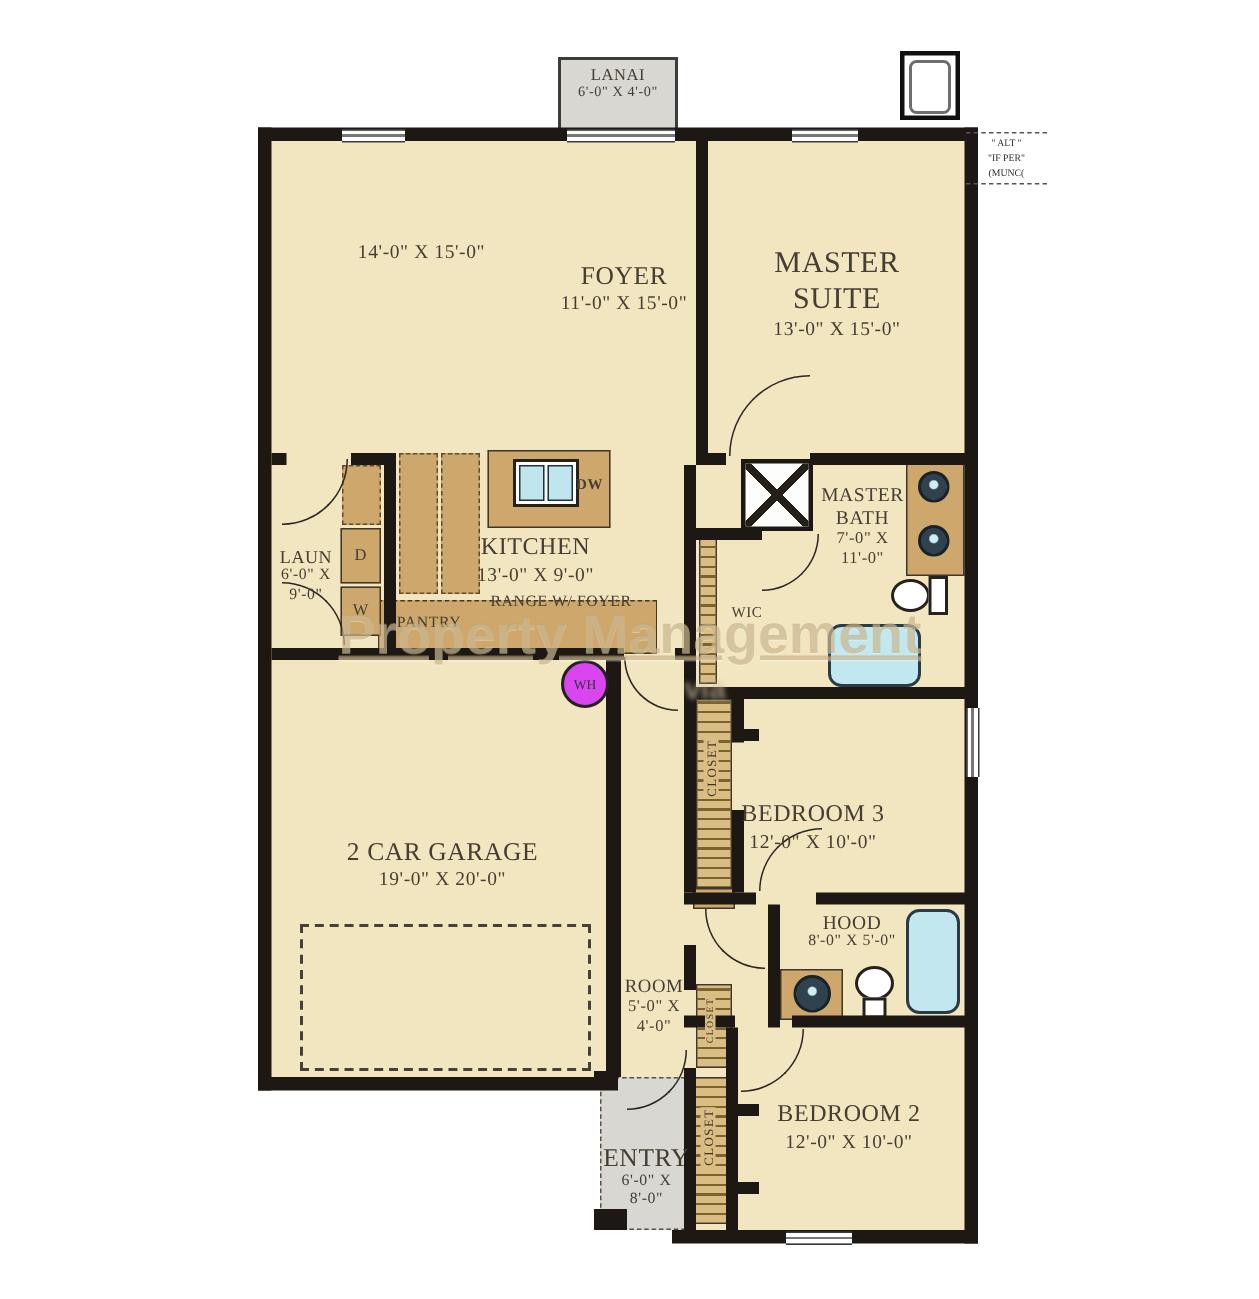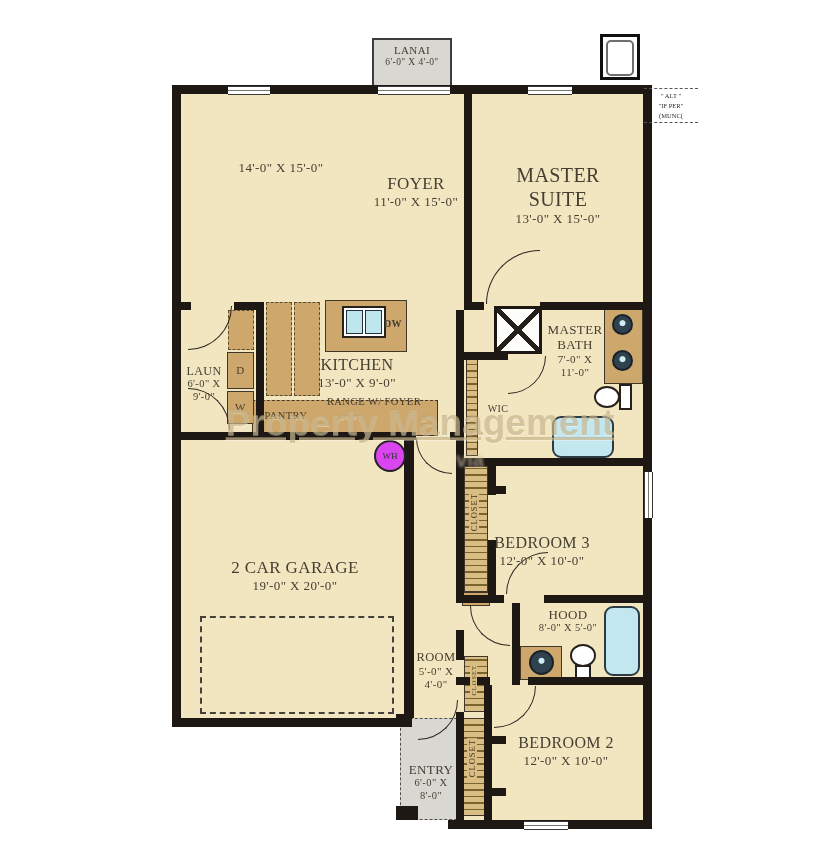--- a/index.html
+++ b/index.html
@@ -211,21 +211,21 @@
     <div class="nm" style="font-size:12.5px;">ROOM</div>
     <div style="font-size:11px;">5'-0" X 4'-0"</div>
   </div>
 
   <div class="abs label" style="left:492px;top:734px;width:148px;">
     <div class="nm" style="font-size:16px;">BEDROOM 2</div>
     <div style="font-size:13px;">12'-0" X 10'-0"</div>
   </div>
 
   <div class="abs label" style="left:402px;top:762px;width:58px;">
-    <div class="nm" style="font-size:13px;">ENTRY</div>
+    <div class="nm" style="font-size:17px;">ENTRY</div>
     <div style="font-size:10.5px;">6'-0" X 8'-0"</div>
   </div>
 
   <div class="abs label" style="left:230px;top:558px;width:130px;">
     <div class="nm" style="font-size:17px;">2 CAR GARAGE</div>
     <div style="font-size:13px;">19'-0" X 20'-0"</div>
   </div>
 
   <div class="abs wm" style="left:100px;top:402px;width:640px;font-size:37px;filter:blur(.4px);text-decoration:underline;">Property Management</div>
   <div class="abs wm" style="left:380px;top:448px;width:180px;font-size:20px;filter:blur(1.6px);color:rgba(185,162,112,.42);">via</div>

